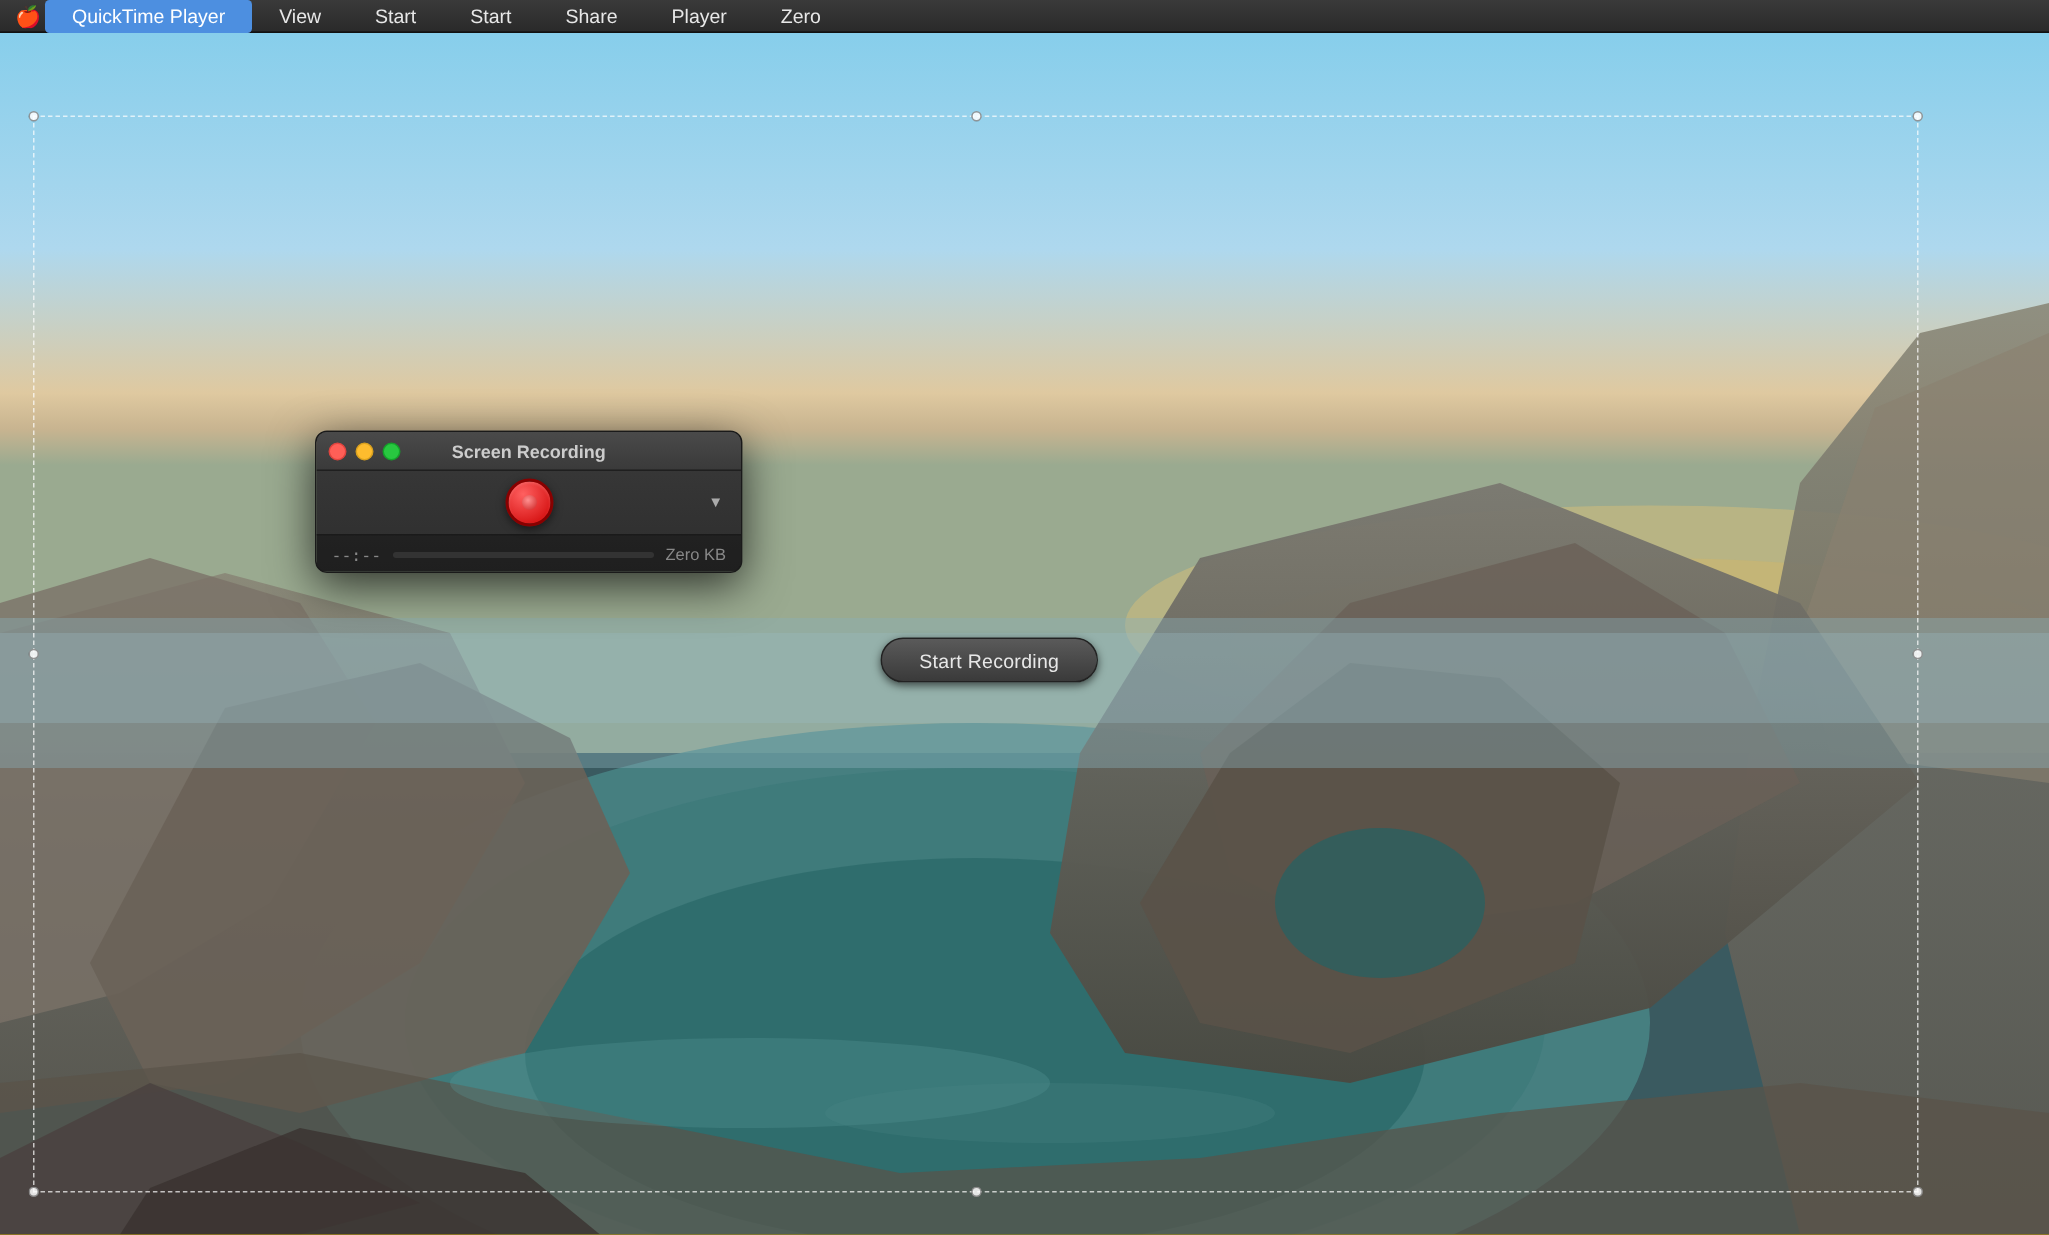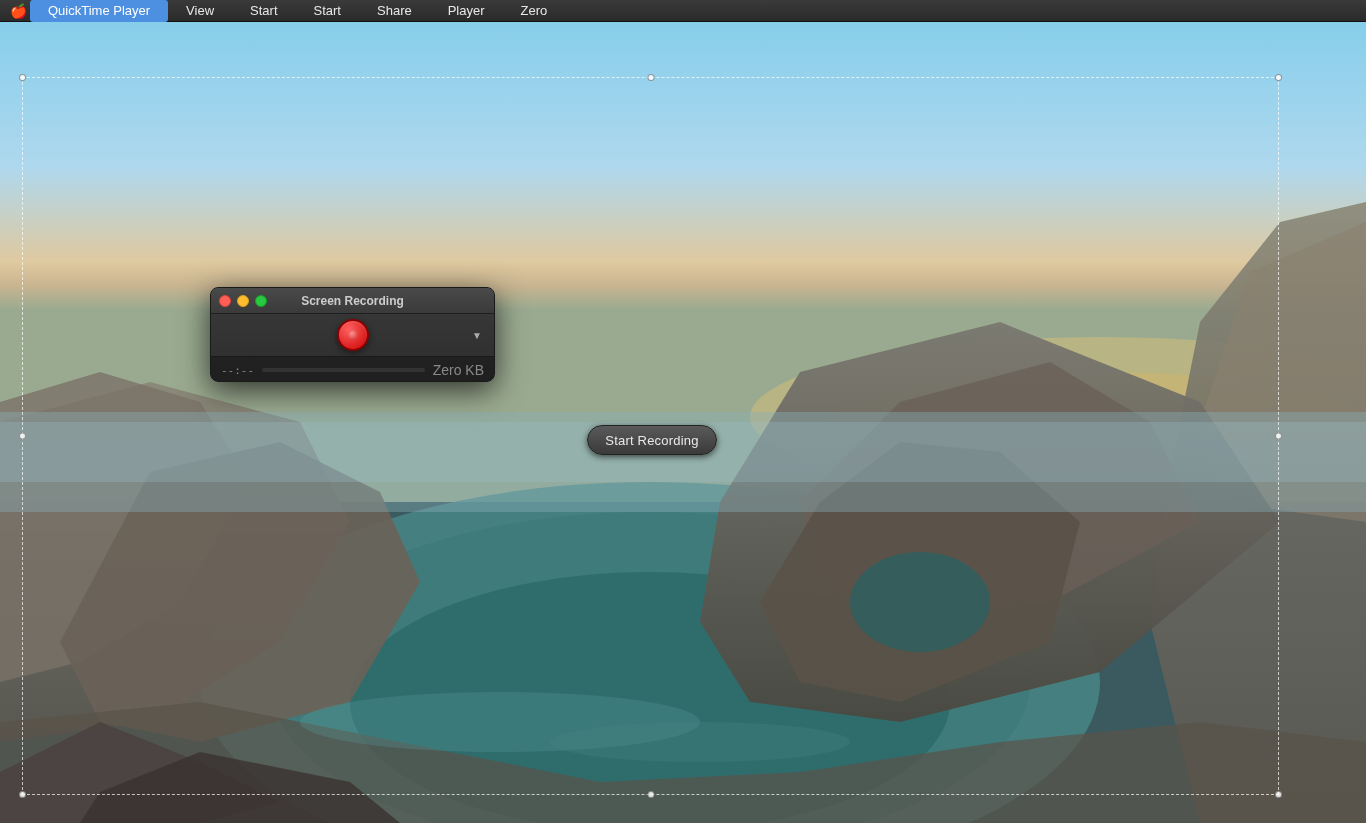--- a/index.html
+++ b/index.html
@@ -232,30 +232,30 @@
 
     #progress-bar-container {
       flex: 1;
       height: 4px;
       background: #333333;
       border-radius: 2px;
       margin: 0 8px;
     }
 
     #file-size-display {
-      font-size: 14px;
+      font-size: 11px;
       color: #888888;
     }
 
     
     #start-recording-btn {
       position: absolute;
       top: 403px;
       left: 587px;
-      width: 130px;
+      width: 145px;
       height: 30px;
       background: linear-gradient(to bottom, #5a5a5a, #3a3a3a);
       border: 1px solid #222222;
       border-radius: 15px;
       color: #e8e8e8;
       font-size: 13px;
       font-weight: 500;
       cursor: pointer;
       display: flex;
       align-items: center;

